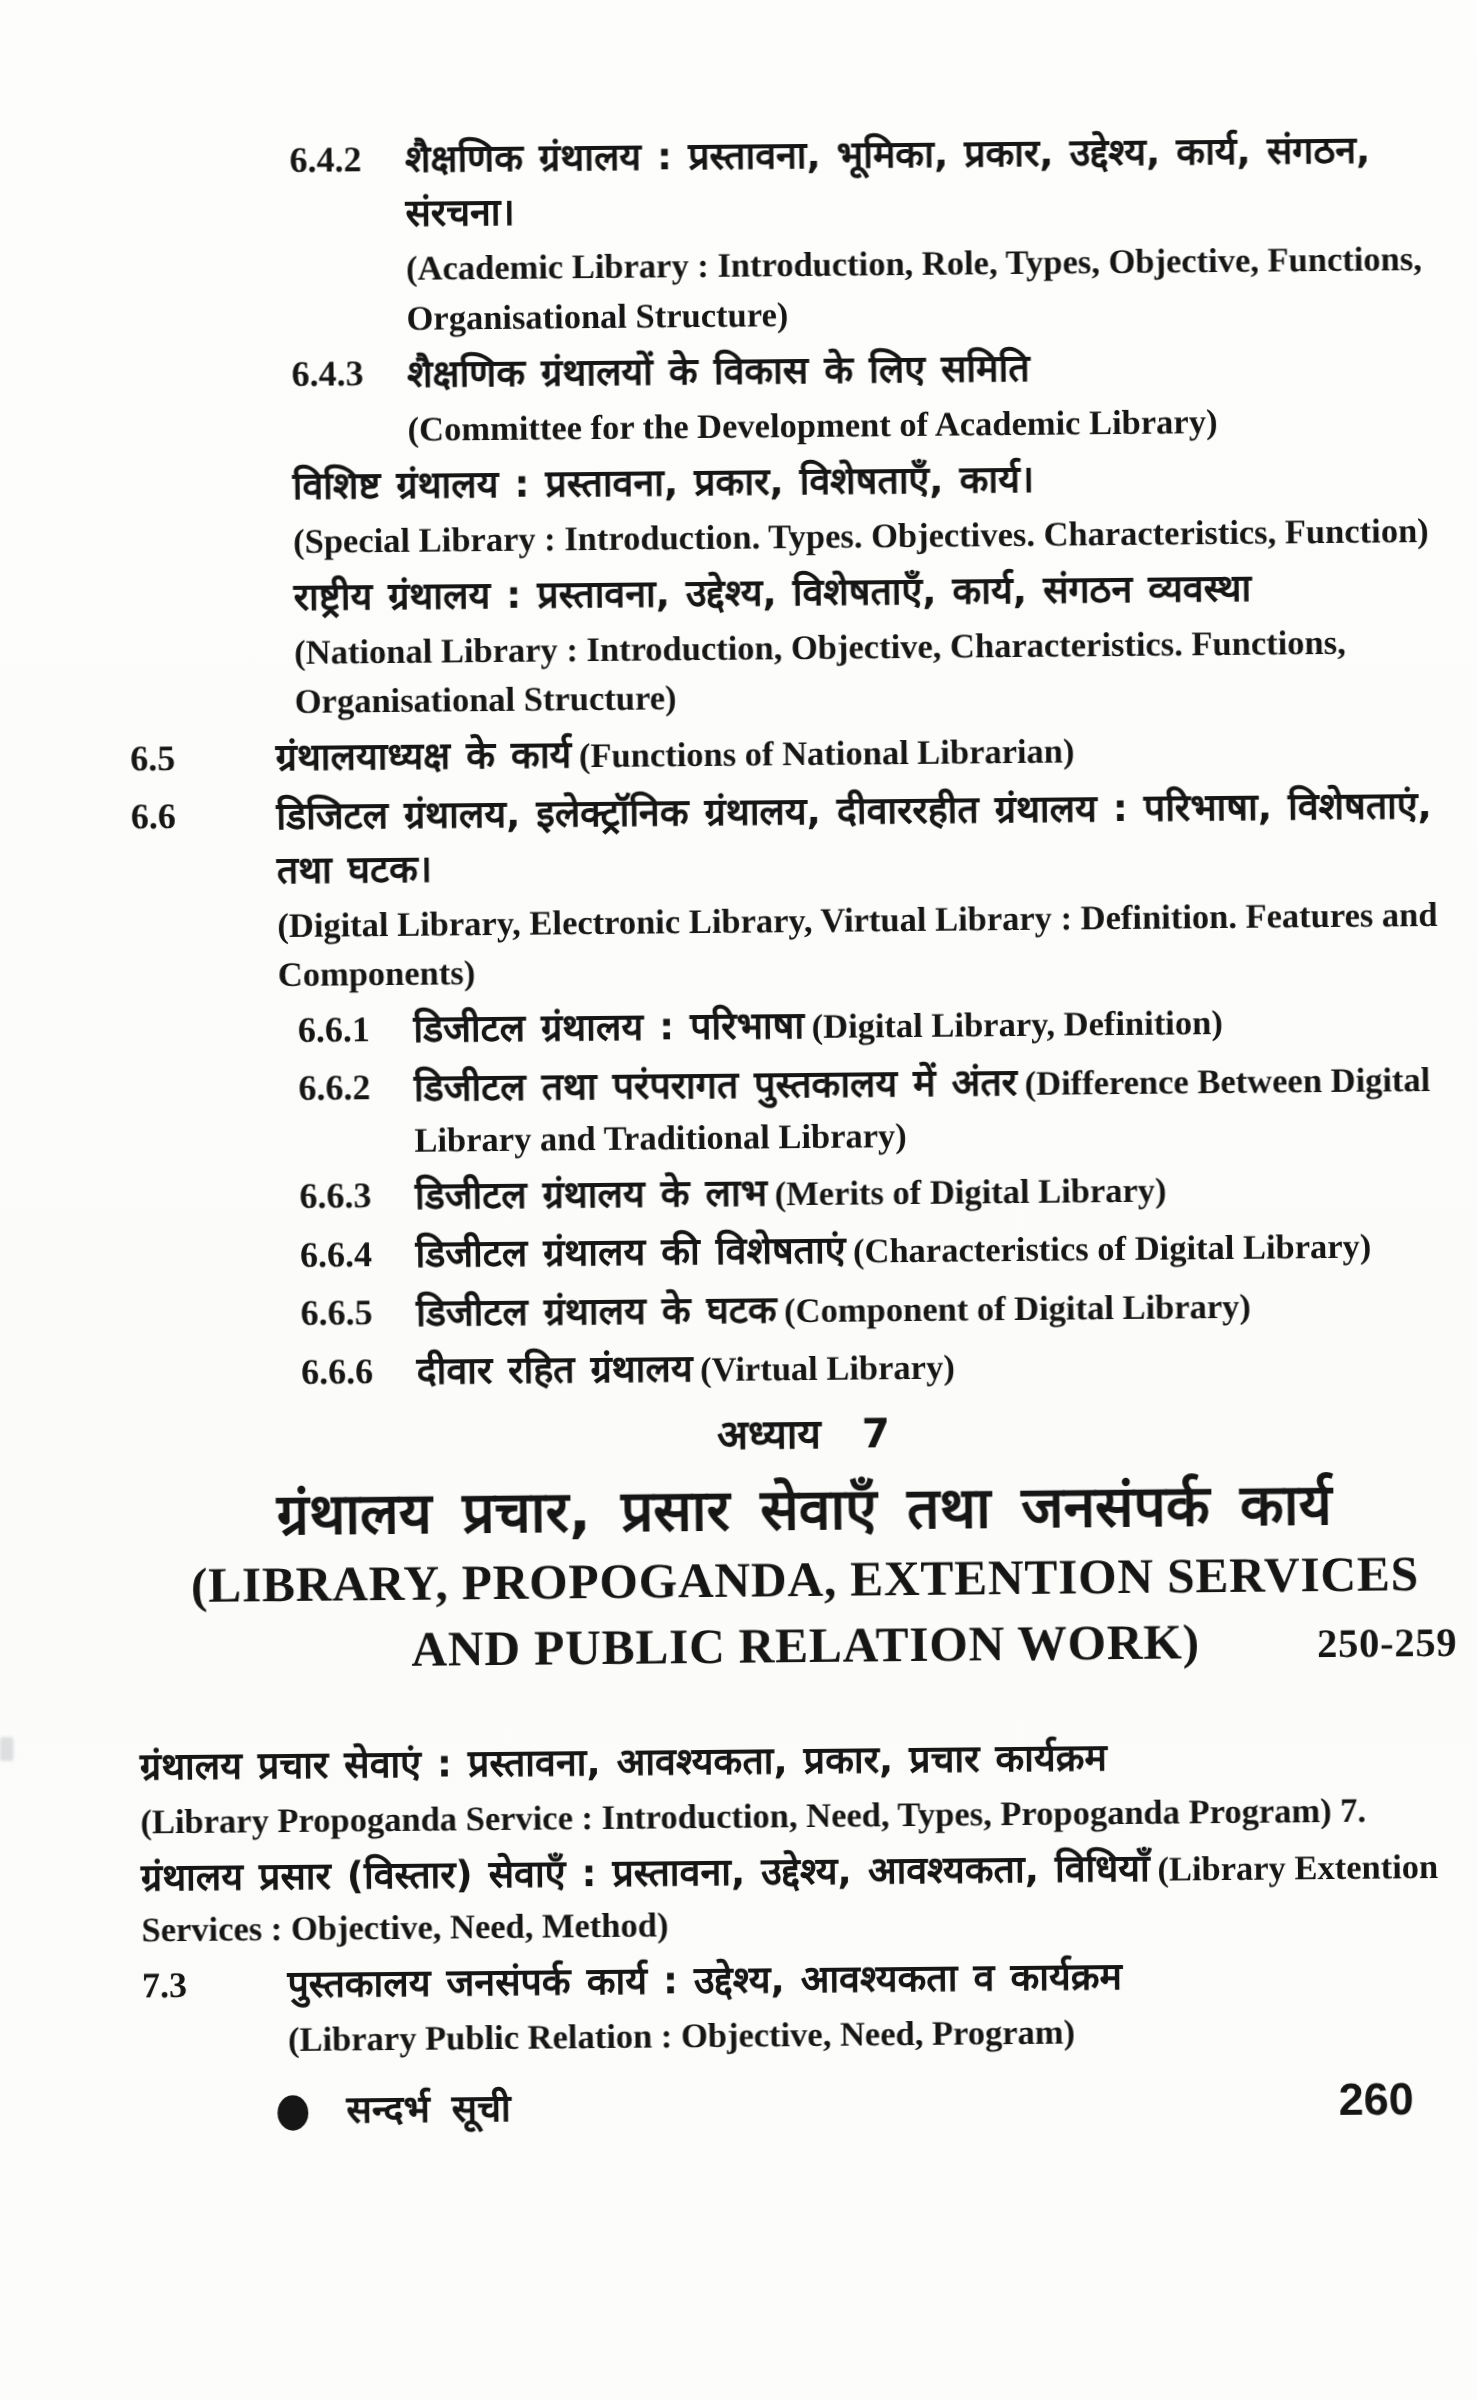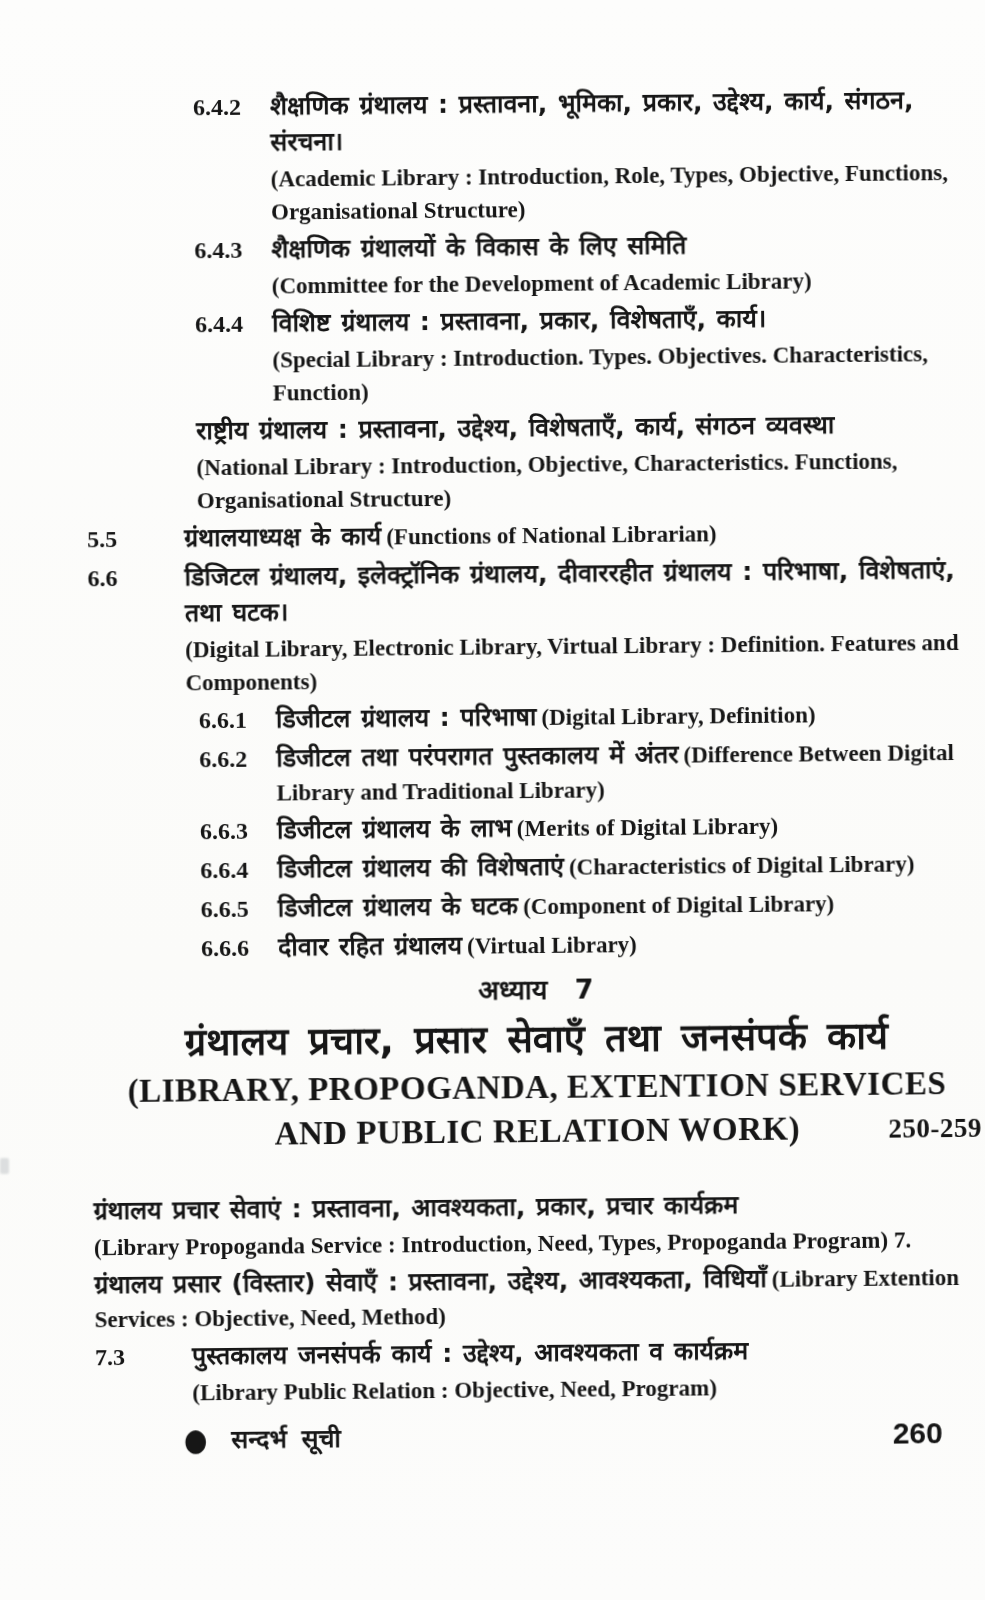--- a/index.html
+++ b/index.html
@@ -53,21 +53,21 @@
     word-spacing:7px;
   }
   .ch-title-en{
     text-align:center;
     font-family:"Liberation Serif",serif;
     font-weight:bold;font-size:33px;line-height:44px;
     letter-spacing:0.5px;
   }
   .ch-line2{position:relative;}
   .pages{
-    position:absolute;right:0;top:8px;
+    position:absolute;right:10px;top:8px;
     font-family:"Liberation Serif",serif;
     font-weight:bold;font-size:27px;line-height:30px;
   }
   .sec7 .entry:first-child{margin-top:0;}
   .sec7{margin-top:36px;}
   .footer{
     display:flex;align-items:center;
     margin:14px 42px 0 88px;
   }
   .bullet{
@@ -104,36 +104,35 @@
 
     <div class="entry lvl2">
       <span class="num">6.4.3</span>
       <div class="body">
         <span class="hi">शैक्षणिक ग्रंथालयों के विकास के लिए समिति</span>
         <span class="en blk">(Committee for the Development of Academic Library)</span>
       </div>
     </div>
 
     <div class="entry lvl2">
-      <span class="num">6.4.4</span>
       <div class="body">
         <span class="hi">विशिष्ट ग्रंथालय : प्रस्तावना, प्रकार, विशेषताएँ, कार्य।</span>
         <span class="en blk">(Special Library : Introduction. Types. Objectives. Characteristics, Function)</span>
       </div>
     </div>
 
     <div class="entry lvl2">
       <div class="body">
         <span class="hi">राष्ट्रीय ग्रंथालय : प्रस्तावना, उद्देश्य, विशेषताएँ, कार्य, संगठन व्यवस्था</span>
         <span class="en blk">(National Library : Introduction, Objective, Characteristics. Functions, Organisational Structure)</span>
       </div>
     </div>
 
     <div class="entry">
-      <span class="num">5.5</span>
+      <span class="num">6.5</span>
       <div class="body">
         <span class="hi">ग्रंथालयाध्यक्ष के कार्य</span>
         <span class="en">(Functions of National Librarian)</span>
       </div>
     </div>
 
     <div class="entry">
       <span class="num">6.6</span>
       <div class="body">
         <span class="hi">डिजिटल ग्रंथालय, इलेक्ट्रॉनिक ग्रंथालय, दीवाररहीत ग्रंथालय : परिभाषा, विशेषताएं, तथा घटक।</span>

